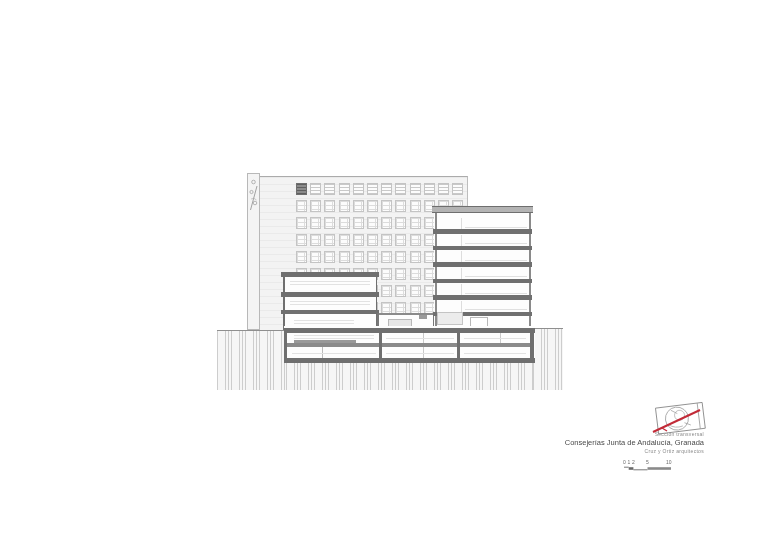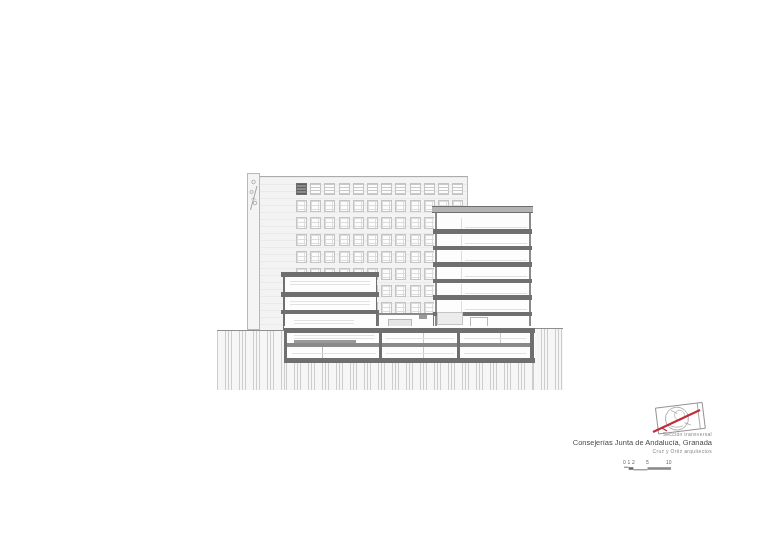--- a/index.html
+++ b/index.html
@@ -40,21 +40,21 @@
 
   
   .base{left:284px;top:326px;width:251px;height:37px;background:#fdfdfd;}
 
   
   .hatch{background-color:#f6f6f6;
          background-image:repeating-linear-gradient(90deg,#cdcdcd 0 0.7px,transparent 0.7px 2.8px);}
   .hatch.topline{border-top:1.5px solid #8f8f8f;}
 
   
-  .tb-line{right:68px;text-align:right;white-space:nowrap;color:#4a4a4a;}
+  .tb-line{right:76px;text-align:right;white-space:nowrap;color:#4a4a4a;}
   .tb-sub{font-size:5px;color:#8a8a8a;letter-spacing:0.3px;}
   .tb-main{font-size:7.5px;color:#4a4a4a;}
   .sb-num{font-size:5px;color:#6a6a6a;}
 </style>
 </head>
 <body>
 
 <div id="canvas">
 
   <div class="elev-strip"></div>

